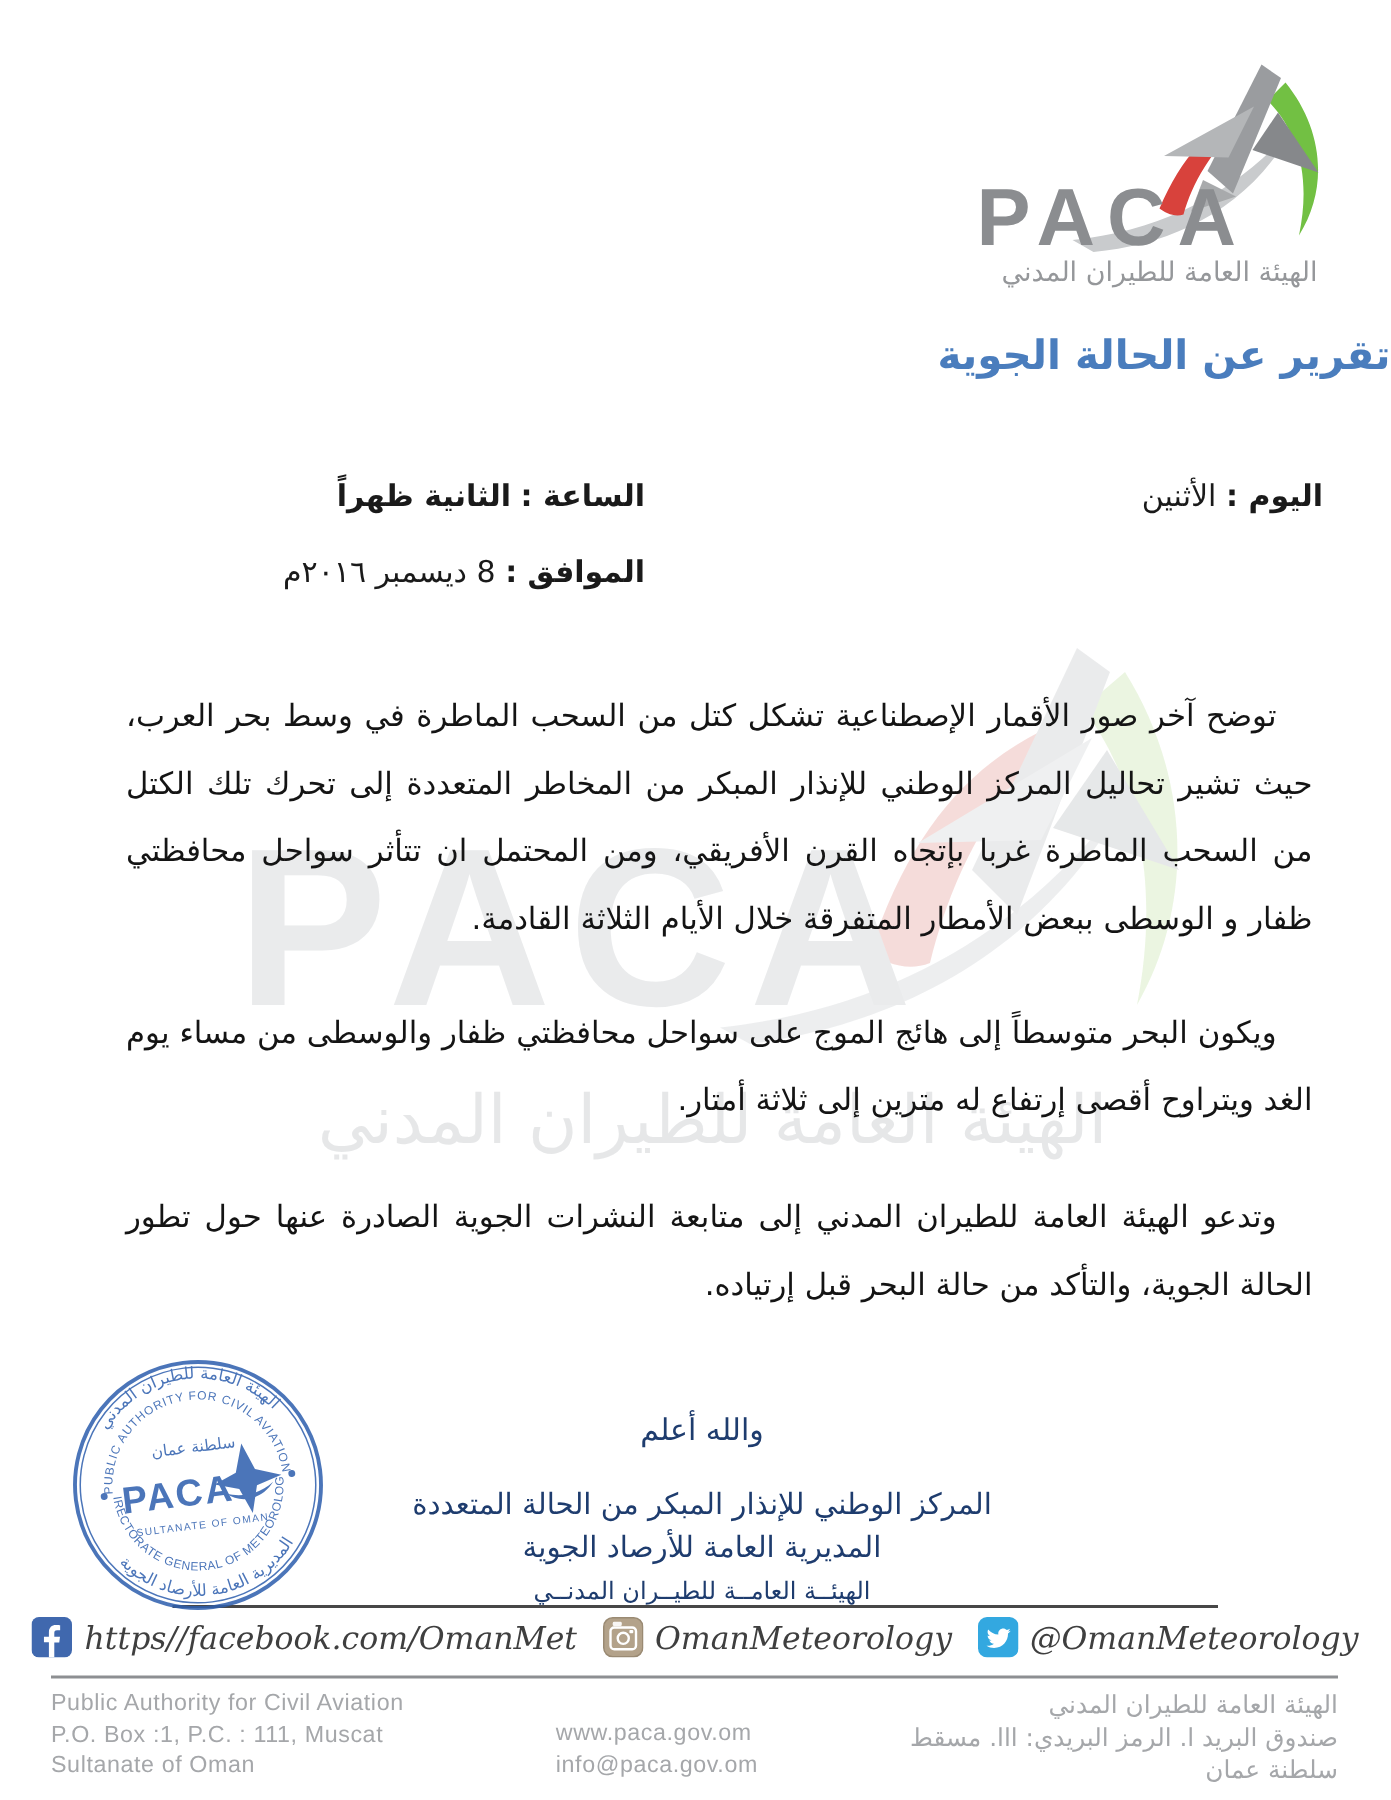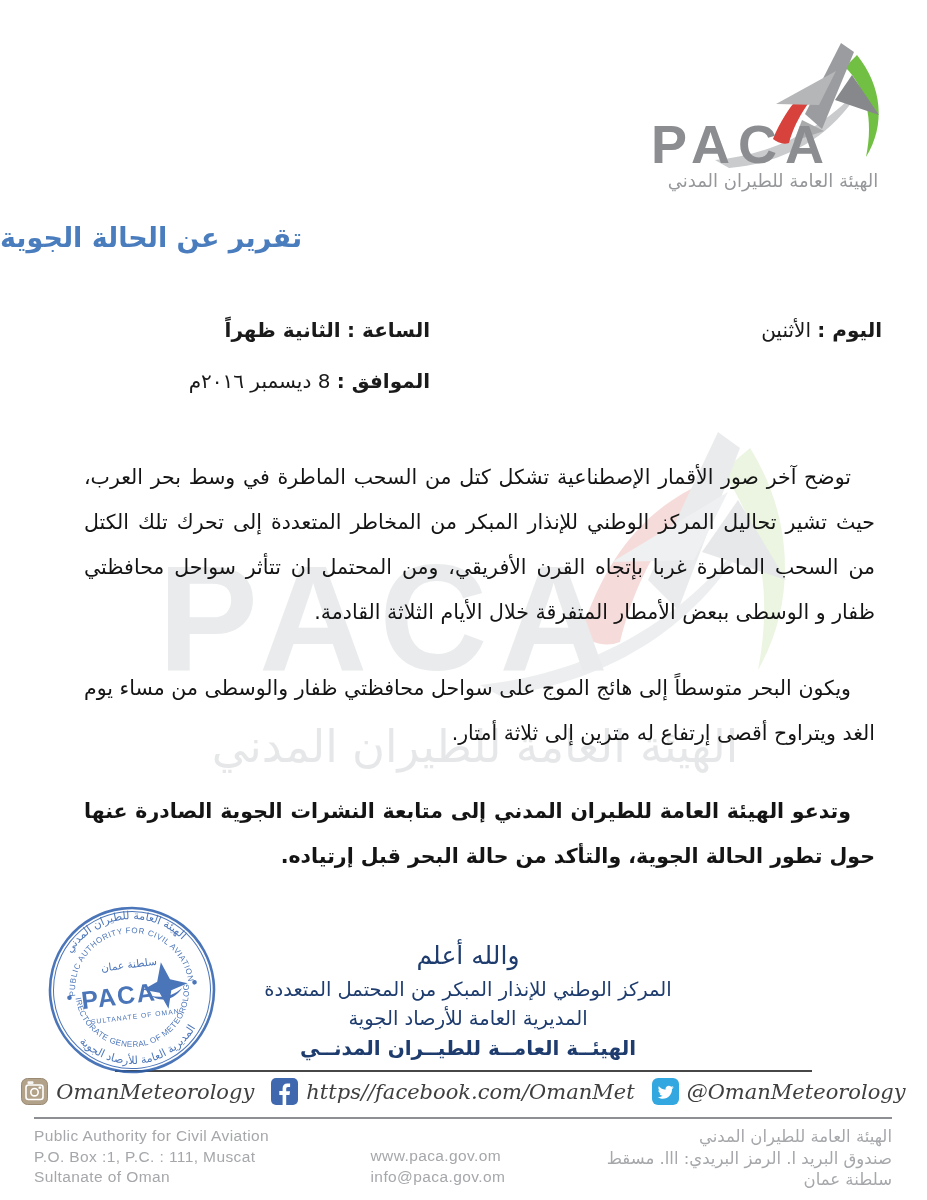--- a/index.html
+++ b/index.html
@@ -3,21 +3,21 @@
 <meta charset="utf-8">
 <style>
   * { margin:0; padding:0; box-sizing:border-box; }
   body { background:#ffffff; font-family:"DejaVu Sans", sans-serif; }
   .page { position:relative; width:927px; height:1200px; background:#ffffff; overflow:hidden; margin:0 auto; }
 
   
   .logo { position:absolute; top:42px; right:30px; width:252px; height:150px; }
 
   
-  .doc-title { position:absolute; top:222px; left:0; width:100%; text-align:left;
+  .doc-title { position:absolute; top:222px; left:0; width:100%; text-align:right;
     font-size:27px; font-weight:bold; color:#4a7dbd; }
 
   
   .info { position:absolute; top:318px; right:45px; left:45px; direction:rtl;
     display:flex; font-size:20px; color:#1a1a1a; }
   .info-col-a { flex:0 0 54%;text-align:right; }
   .info-col-b { flex:1; }
   .info-row { margin-bottom:27px; white-space:nowrap; }
   .lbl { font-weight:bold; }
   .val-bold { font-weight:bold;text-align:right; }
@@ -26,31 +26,31 @@
   .watermark { position:absolute; top:430px; left:150px; width:650px; height:380px;
     z-index:0; opacity:0.55; pointer-events:none; text-align:center; }
   .watermark .wm-arabic { font-size:45px; color:#d3d5d7; letter-spacing:1px; margin-top:-14px; }
 
   
   .body-text { position:absolute; top:455px; right:52px; left:52px; direction:rtl;
     z-index:1; color:#141414;margin-left:32px; }
   .body-text p { font-size:20.5px; line-height:45px; text-align:justify; text-indent:24px; }
   .body-text .p1 { margin-bottom:31px; }
   .body-text .p2 { margin-bottom:33px; }
-  .body-text .p3 { font-weight:bold; }
+  .body-text .p3 { font-weight:normal; }
 
   
   .stamp { position:absolute; top:902px; left:44px; width:176px; height:176px; z-index:2; opacity:0.93; }
 
   
   .signature { position:absolute; top:941px; left:228px; width:480px; text-align:center;
     direction:rtl; color:#1e3c6e; z-index:1; }
-  .sig-dua { font-size:25px; margin-bottom:5px; }
+  .sig-dua { font-size:20px; margin-bottom:23px; }
   .sig-line { font-size:19.5px; line-height:29px; }
-  .sig-bold { font-weight:bold; font-size:20px; line-height:30px; }
+  .sig-bold { font-weight:normal; font-size:16px; line-height:30px; }
 
   
   .rule-top { position:absolute; top:1070px; left:115px; width:697px; height:2px; background:#474747; z-index:1; }
   .rule-bottom { position:absolute; top:1117px; left:34px; width:858px; height:2px; background:#8d8f92; z-index:1; }
   .social { position:absolute; top:1078px; left:0; width:100%; display:flex;
     justify-content:center; align-items:center; gap:17px; z-index:1; }
   .social-item { display:flex; align-items:center; gap:8px; }
   .social-item span.handle { font-family:"DejaVu Serif", serif; font-style:italic;
     font-size:21px; color:#3f3f3f; }
 
@@ -153,46 +153,46 @@
         </text>
         <text font-size="11" font-family="DejaVu Sans, sans-serif">
           <textPath href="#arcBotAr" startOffset="50%" text-anchor="middle">المديرية العامة للأرصاد الجوية</textPath>
         </text>
       </g>
     </svg>
   </div>
 
   <div class="signature">
     <div class="sig-dua">والله أعلم</div>
-    <div class="sig-line">المركز الوطني للإنذار المبكر من المحتمل المتعددة</div>
+    <div class="sig-line">المركز الوطني للإنذار المبكر من الحالة المتعددة</div>
     <div class="sig-line">المديرية العامة للأرصاد الجوية</div>
     <div class="sig-line sig-bold">الهيئــة العامــة للطيــران المدنــي</div>
   </div>
 
   <div class="rule-top"></div>
   <div class="social">
+    <div class="social-item">
+      <svg width="27" height="27" viewBox="0 0 27 27">
+        <rect width="27" height="27" rx="5" fill="#4068ae"></rect>
+        <path d="M15.2 27 v-10 h3.3 l.5-3.8 h-3.8 v-2.4 c0-1.1 .3-1.9 1.9-1.9 h2 V5.5 c-.4 0-1.5-.1-2.8-.1 -2.8 0-4.7 1.7-4.7 4.8 v2.9 H8.3 v3.8 h3.3 v10 z" fill="#ffffff"></path>
+      </svg>
+      <span class="handle">https//facebook.com/OmanMet</span>
+    </div>
     <div class="social-item">
       <svg width="27" height="27" viewBox="0 0 27 27">
         <rect x="0.5" y="0.5" width="26" height="26" rx="6" fill="#b3a28a" stroke="#9a8a73"></rect>
         <rect x="6.5" y="3.2" width="6" height="2.8" rx="0.9" fill="#ffffff" opacity="0.9"></rect>
         <rect x="5" y="7" width="17" height="14.5" rx="2.5" fill="none" stroke="#ffffff" stroke-width="1.6"></rect>
         <circle cx="13.5" cy="14.2" r="3.7" fill="none" stroke="#ffffff" stroke-width="1.6"></circle>
         <rect x="17.6" y="8.6" width="2.6" height="2.2" rx="0.6" fill="#ffffff"></rect>
       </svg>
       <span class="handle">OmanMeteorology</span>
     </div>
     <div class="social-item">
       <svg width="27" height="27" viewBox="0 0 27 27">
-        <rect width="27" height="27" rx="5" fill="#4068ae"></rect>
-        <path d="M15.2 27 v-10 h3.3 l.5-3.8 h-3.8 v-2.4 c0-1.1 .3-1.9 1.9-1.9 h2 V5.5 c-.4 0-1.5-.1-2.8-.1 -2.8 0-4.7 1.7-4.7 4.8 v2.9 H8.3 v3.8 h3.3 v10 z" fill="#ffffff"></path>
-      </svg>
-      <span class="handle">https//facebook.com/OmanMet</span>
-    </div>
-    <div class="social-item">
-      <svg width="27" height="27" viewBox="0 0 27 27">
         <rect width="27" height="27" rx="6" fill="#33a8e0"></rect>
         <path fill="#ffffff" d="M21.8 9.2 c-.6 .3-1.2 .4-1.9 .5 .7-.4 1.2-1 1.4-1.8 -.6 .4-1.3 .6-2.1 .8 -.6-.6-1.5-1-2.4-1 -1.8 0-3.3 1.5-3.3 3.3 0 .3 0 .5 .1 .7 -2.7-.1-5.2-1.4-6.8-3.4 -.3 .5-.4 1-.4 1.7 0 1.1 .6 2.1 1.5 2.7 -.5 0-1-.2-1.5-.4 0 1.6 1.1 2.9 2.6 3.2 -.3 .1-.6 .1-.9 .1 -.2 0-.4 0-.6-.1 .4 1.3 1.6 2.3 3.1 2.3 -1.1 .9-2.5 1.4-4.1 1.4 h-.8 c1.5 .9 3.2 1.5 5 1.5 6 0 9.3-5 9.3-9.3 v-.4 c.7-.5 1.3-1.1 1.8-1.8 z"></path>
       </svg>
       <span class="handle">@OmanMeteorology</span>
     </div>
   </div>
   <div class="rule-bottom"></div>
 
   <div class="footer">
     <div class="f-en">

